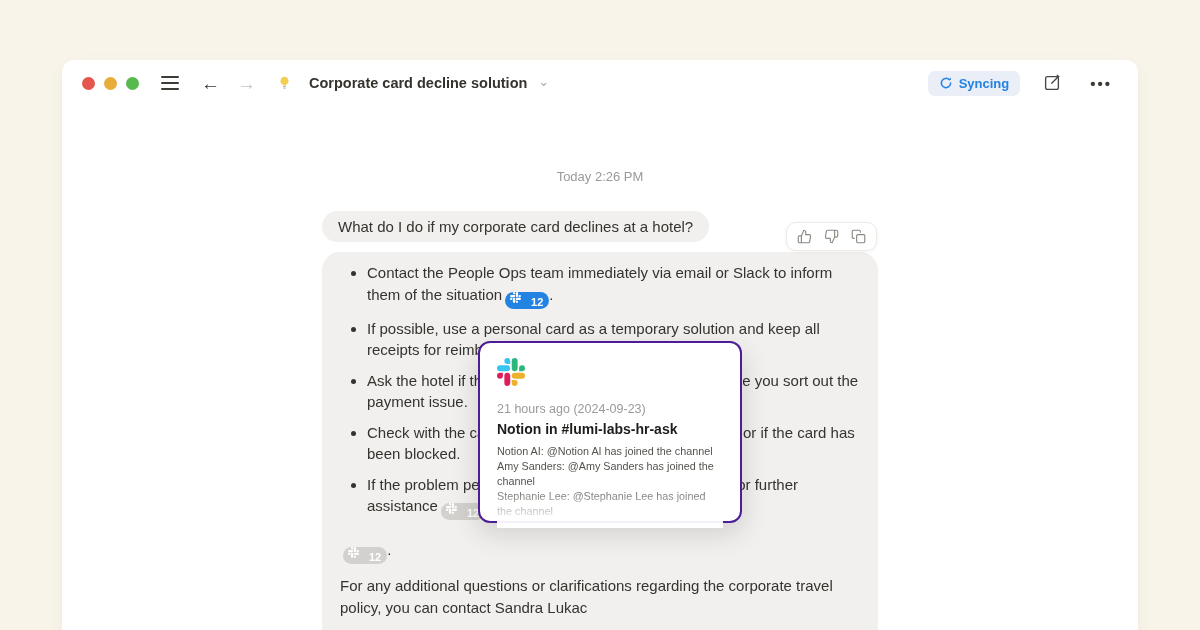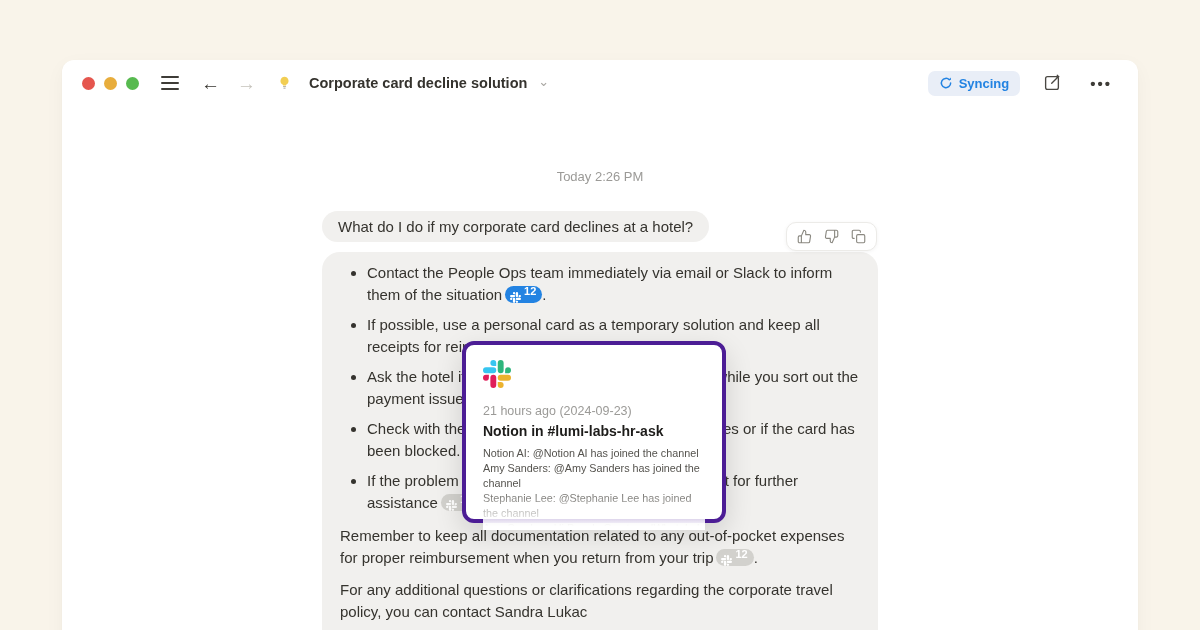--- a/index.html
+++ b/index.html
@@ -39,30 +39,30 @@
   .date-header{padding-top:63px;text-align:center;color:#9B9A97;font-size:13px}
   .user-row{display:flex;margin-top:27px}
   .user-bubble{background:#F1F0EE;border-radius:18px;padding:7px 16px;font-size:15px}
   .reactions{position:absolute;right:1px;top:116px;z-index:5;display:flex;gap:12px;
     background:#fff;border:1px solid #ECEBE8;border-radius:10px;padding:6px 10px;
     box-shadow:0 1px 4px rgba(0,0,0,.05)}
   .reactions svg{display:block}
   .ai-bubble{margin-top:10px;background:#F1F0EE;border-radius:18px;
     padding:10px 18px 40px;font-size:15px;line-height:21.5px}
   .ai-bubble p{margin:0 0 11px}
-  .ai-bubble ul{margin:0 0 12px;padding-left:27px}
+  .ai-bubble ul{margin:0 0 19px;padding-left:27px}
   .ai-bubble li{margin-bottom:9px}
-  .badge{display:inline-flex;align-items:flex-end;gap:3px;height:17px;
+  .badge{display:inline-flex;align-items:flex-start;gap:10px;height:17px;
     padding:0 6px 0 5px;border-radius:9px;vertical-align:-3px;margin-left:3px;cursor:pointer}
   .badge.blue{background:#2383E2}
   .badge.gray{background:#D2D1CD}
   .badge-num{color:#fff;font-size:11px;font-weight:700}
   
-  .popup{position:absolute;left:140px;top:235px;width:264px;height:182px;z-index:10;
-    background:#fff;border:4px solid #4c1d95;border-radius:12px;
+  .popup{position:absolute;left:156px;top:235px;width:264px;height:182px;z-index:10;
+    background:#fff;border:2px solid #4c1d95;border-radius:12px;
     box-shadow:0 10px 28px rgba(0,0,0,.14);padding:15px 17px;box-sizing:border-box;cursor:pointer}
   .popup-time{color:#9B9A97;font-size:12.5px;margin-top:12px}
   .popup-title{font-size:14px;font-weight:700;color:#1D1C1A;margin-top:5px}
   .popup-messages{margin-top:7px;font-size:10.8px;line-height:15px;color:#55534E;
     height:84px;overflow:hidden;position:relative}
   .popup-messages::after{content:"";position:absolute;left:0;right:0;bottom:0;height:44px;
     background:linear-gradient(to bottom,rgba(255,255,255,0),#fff 92%)}
 </style>
 </head>
 <body>
@@ -155,21 +155,21 @@
         <li><span>If the problem persists, contact the finance department for further assistance</span><span class="badge gray">
               <svg width="11" height="11" viewBox="0 0 122.8 122.8">
                 <path fill="#fff" d="M45.2 0a12.9 12.9 0 0 0 0 25.8h12.9V12.9A12.9 12.9 0 0 0 45.2 0m0 32.3H12.9a12.9 12.9 0 0 0 0 25.8h32.3a12.9 12.9 0 0 0 0-25.8"></path>
                 <path fill="#fff" d="M122.8 45.2a12.9 12.9 0 0 0-25.8 0v12.9h12.9a12.9 12.9 0 0 0 12.9-12.9m-32.3 0V12.9a12.9 12.9 0 0 0-25.8 0v32.3a12.9 12.9 0 0 0 25.8 0"></path>
                 <path fill="#fff" d="M77.6 122.8a12.9 12.9 0 0 0 0-25.8H64.7v12.9a12.9 12.9 0 0 0 12.9 12.9m0-32.3h32.3a12.9 12.9 0 0 0 0-25.8H77.6a12.9 12.9 0 0 0 0 25.8"></path>
                 <path fill="#fff" d="M0 77.6a12.9 12.9 0 0 0 25.8 0V64.7H12.9A12.9 12.9 0 0 0 0 77.6m32.3 0v32.3a12.9 12.9 0 0 0 25.8 0V77.6a12.9 12.9 0 0 0-25.8 0"></path>
               </svg>
               <span class="badge-num">12</span>
             </span><span>.</span></li>
       </ul>
-      <p><span>Remember to keep all documentation related to any out-of-pocket expenses for proper reimbursement when you return from your trip</span><span class="badge gray">
+      <p><span class="badge gray">
             <svg width="11" height="11" viewBox="0 0 122.8 122.8">
               <path fill="#fff" d="M45.2 0a12.9 12.9 0 0 0 0 25.8h12.9V12.9A12.9 12.9 0 0 0 45.2 0m0 32.3H12.9a12.9 12.9 0 0 0 0 25.8h32.3a12.9 12.9 0 0 0 0-25.8"></path>
               <path fill="#fff" d="M122.8 45.2a12.9 12.9 0 0 0-25.8 0v12.9h12.9a12.9 12.9 0 0 0 12.9-12.9m-32.3 0V12.9a12.9 12.9 0 0 0-25.8 0v32.3a12.9 12.9 0 0 0 25.8 0"></path>
               <path fill="#fff" d="M77.6 122.8a12.9 12.9 0 0 0 0-25.8H64.7v12.9a12.9 12.9 0 0 0 12.9 12.9m0-32.3h32.3a12.9 12.9 0 0 0 0-25.8H77.6a12.9 12.9 0 0 0 0 25.8"></path>
               <path fill="#fff" d="M0 77.6a12.9 12.9 0 0 0 25.8 0V64.7H12.9A12.9 12.9 0 0 0 0 77.6m32.3 0v32.3a12.9 12.9 0 0 0 25.8 0V77.6a12.9 12.9 0 0 0-25.8 0"></path>
             </svg>
             <span class="badge-num">12</span>
           </span><span>.</span></p>
       <p><span>For any additional questions or clarifications regarding the corporate travel policy, you can contact Sandra Lukac</span></p>
     </div>

